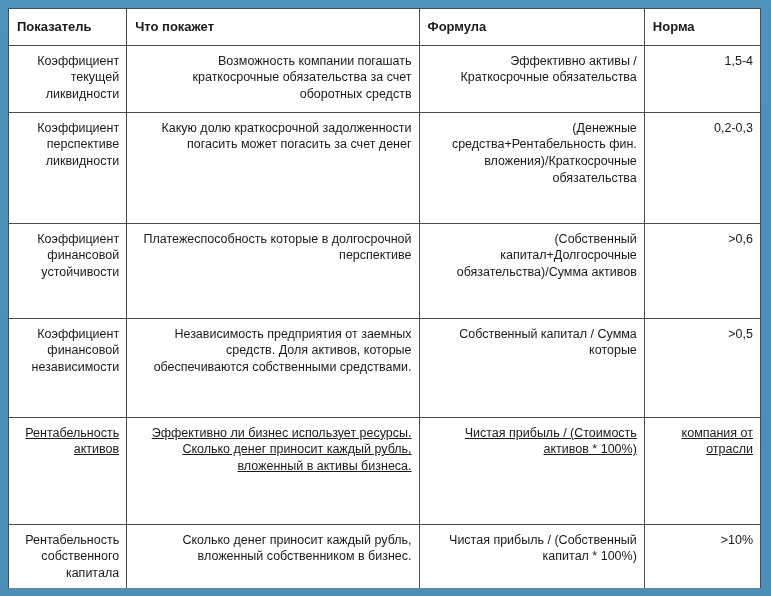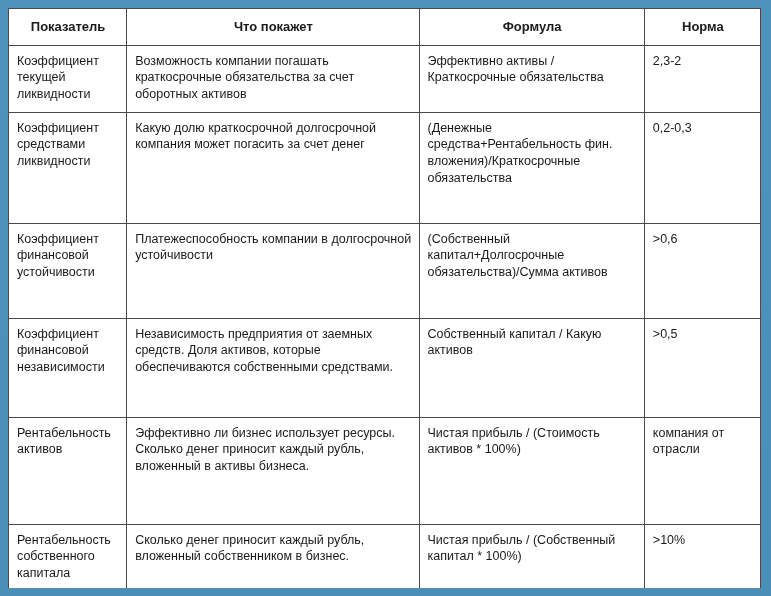--- a/index.html
+++ b/index.html
@@ -34,42 +34,42 @@
     width: 753px;
     background: #ffffff;
   }
   table.fin td, table.fin th {
     border: 1px solid #4a4a4a;
     vertical-align: top;
     padding: 7px 7px 7px 8px;
     font-size: 12.5px;
     line-height: 1.35;
     color: #1a1a1a;
-    text-align: left;
+    text-align: right;
     font-weight: normal;
     background: #ffffff;
   }
   table.fin thead th {
-    text-align: center;
+    text-align: left;
     font-weight: bold;
     font-size: 13px;
     padding-top: 9px;
     padding-bottom: 9px;
     vertical-align: middle;
   }
   col.c0 { width: 118px; }
   col.c1 { width: 292px; }
   col.c2 { width: 225px; }
   col.c3 { width: 116px; }
 
   .r0 td { height: 52px; }
   .r1 td { height: 96px; }
   .r2 td { height: 80px; }
   .r3 td { height: 84px; margin-left: 10px; }
-  .r4 td { height: 92px; }
+  .r4 td { height: 92px; text-decoration: underline; }
   .r5 td { height: 76px; }
 </style>
 </head>
 <body>
 
 <div class="page">
   <div class="table-wrap">
     <table class="fin">
       <colgroup>
         <col class="c0">
@@ -81,40 +81,40 @@
         <tr>
           <th>Показатель</th>
           <th>Что покажет</th>
           <th>Формула</th>
           <th>Норма</th>
         </tr>
       </thead>
       <tbody>
         <tr class="r0">
           <td>Коэффициент текущей ликвидности</td>
-          <td>Возможность компании погашать краткосрочные обязательства за счет оборотных активов</td>
+          <td>Возможность компании погашать краткосрочные обязательства за счет оборотных средств</td>
           <td>Эффективно активы / Краткосрочные обязательства</td>
-          <td>2,3-2</td>
+          <td>1,5-4</td>
         </tr>
         <tr class="r1">
-          <td>Коэффициент средствами ликвидности</td>
-          <td>Какую долю краткосрочной долгосрочной компания может погасить за счет денег</td>
+          <td>Коэффициент перспективе ликвидности</td>
+          <td>Какую долю краткосрочной задолженности погасить может погасить за счет денег</td>
           <td>(Денежные средства+Рентабельность фин. вложения)/Краткосрочные обязательства</td>
           <td>0,2-0,3</td>
         </tr>
         <tr class="r2">
           <td>Коэффициент финансовой устойчивости</td>
-          <td>Платежеспособность компании в долгосрочной устойчивости</td>
+          <td>Платежеспособность которые в долгосрочной перспективе</td>
           <td>(Собственный капитал+Долгосрочные обязательства)/Сумма активов</td>
           <td>&gt;0,6</td>
         </tr>
         <tr class="r3">
           <td>Коэффициент финансовой независимости</td>
           <td>Независимость предприятия от заемных средств. Доля активов, которые обеспечиваются собственными средствами.</td>
-          <td>Собственный капитал / Какую активов</td>
+          <td>Собственный капитал / Сумма которые</td>
           <td>&gt;0,5</td>
         </tr>
         <tr class="r4">
           <td>Рентабельность активов</td>
           <td>Эффективно ли бизнес использует ресурсы. Сколько денег приносит каждый рубль, вложенный в активы бизнеса.</td>
           <td>Чистая прибыль / (Стоимость активов * 100%)</td>
           <td>компания от отрасли</td>
         </tr>
         <tr class="r5">
           <td>Рентабельность собственного капитала</td>

